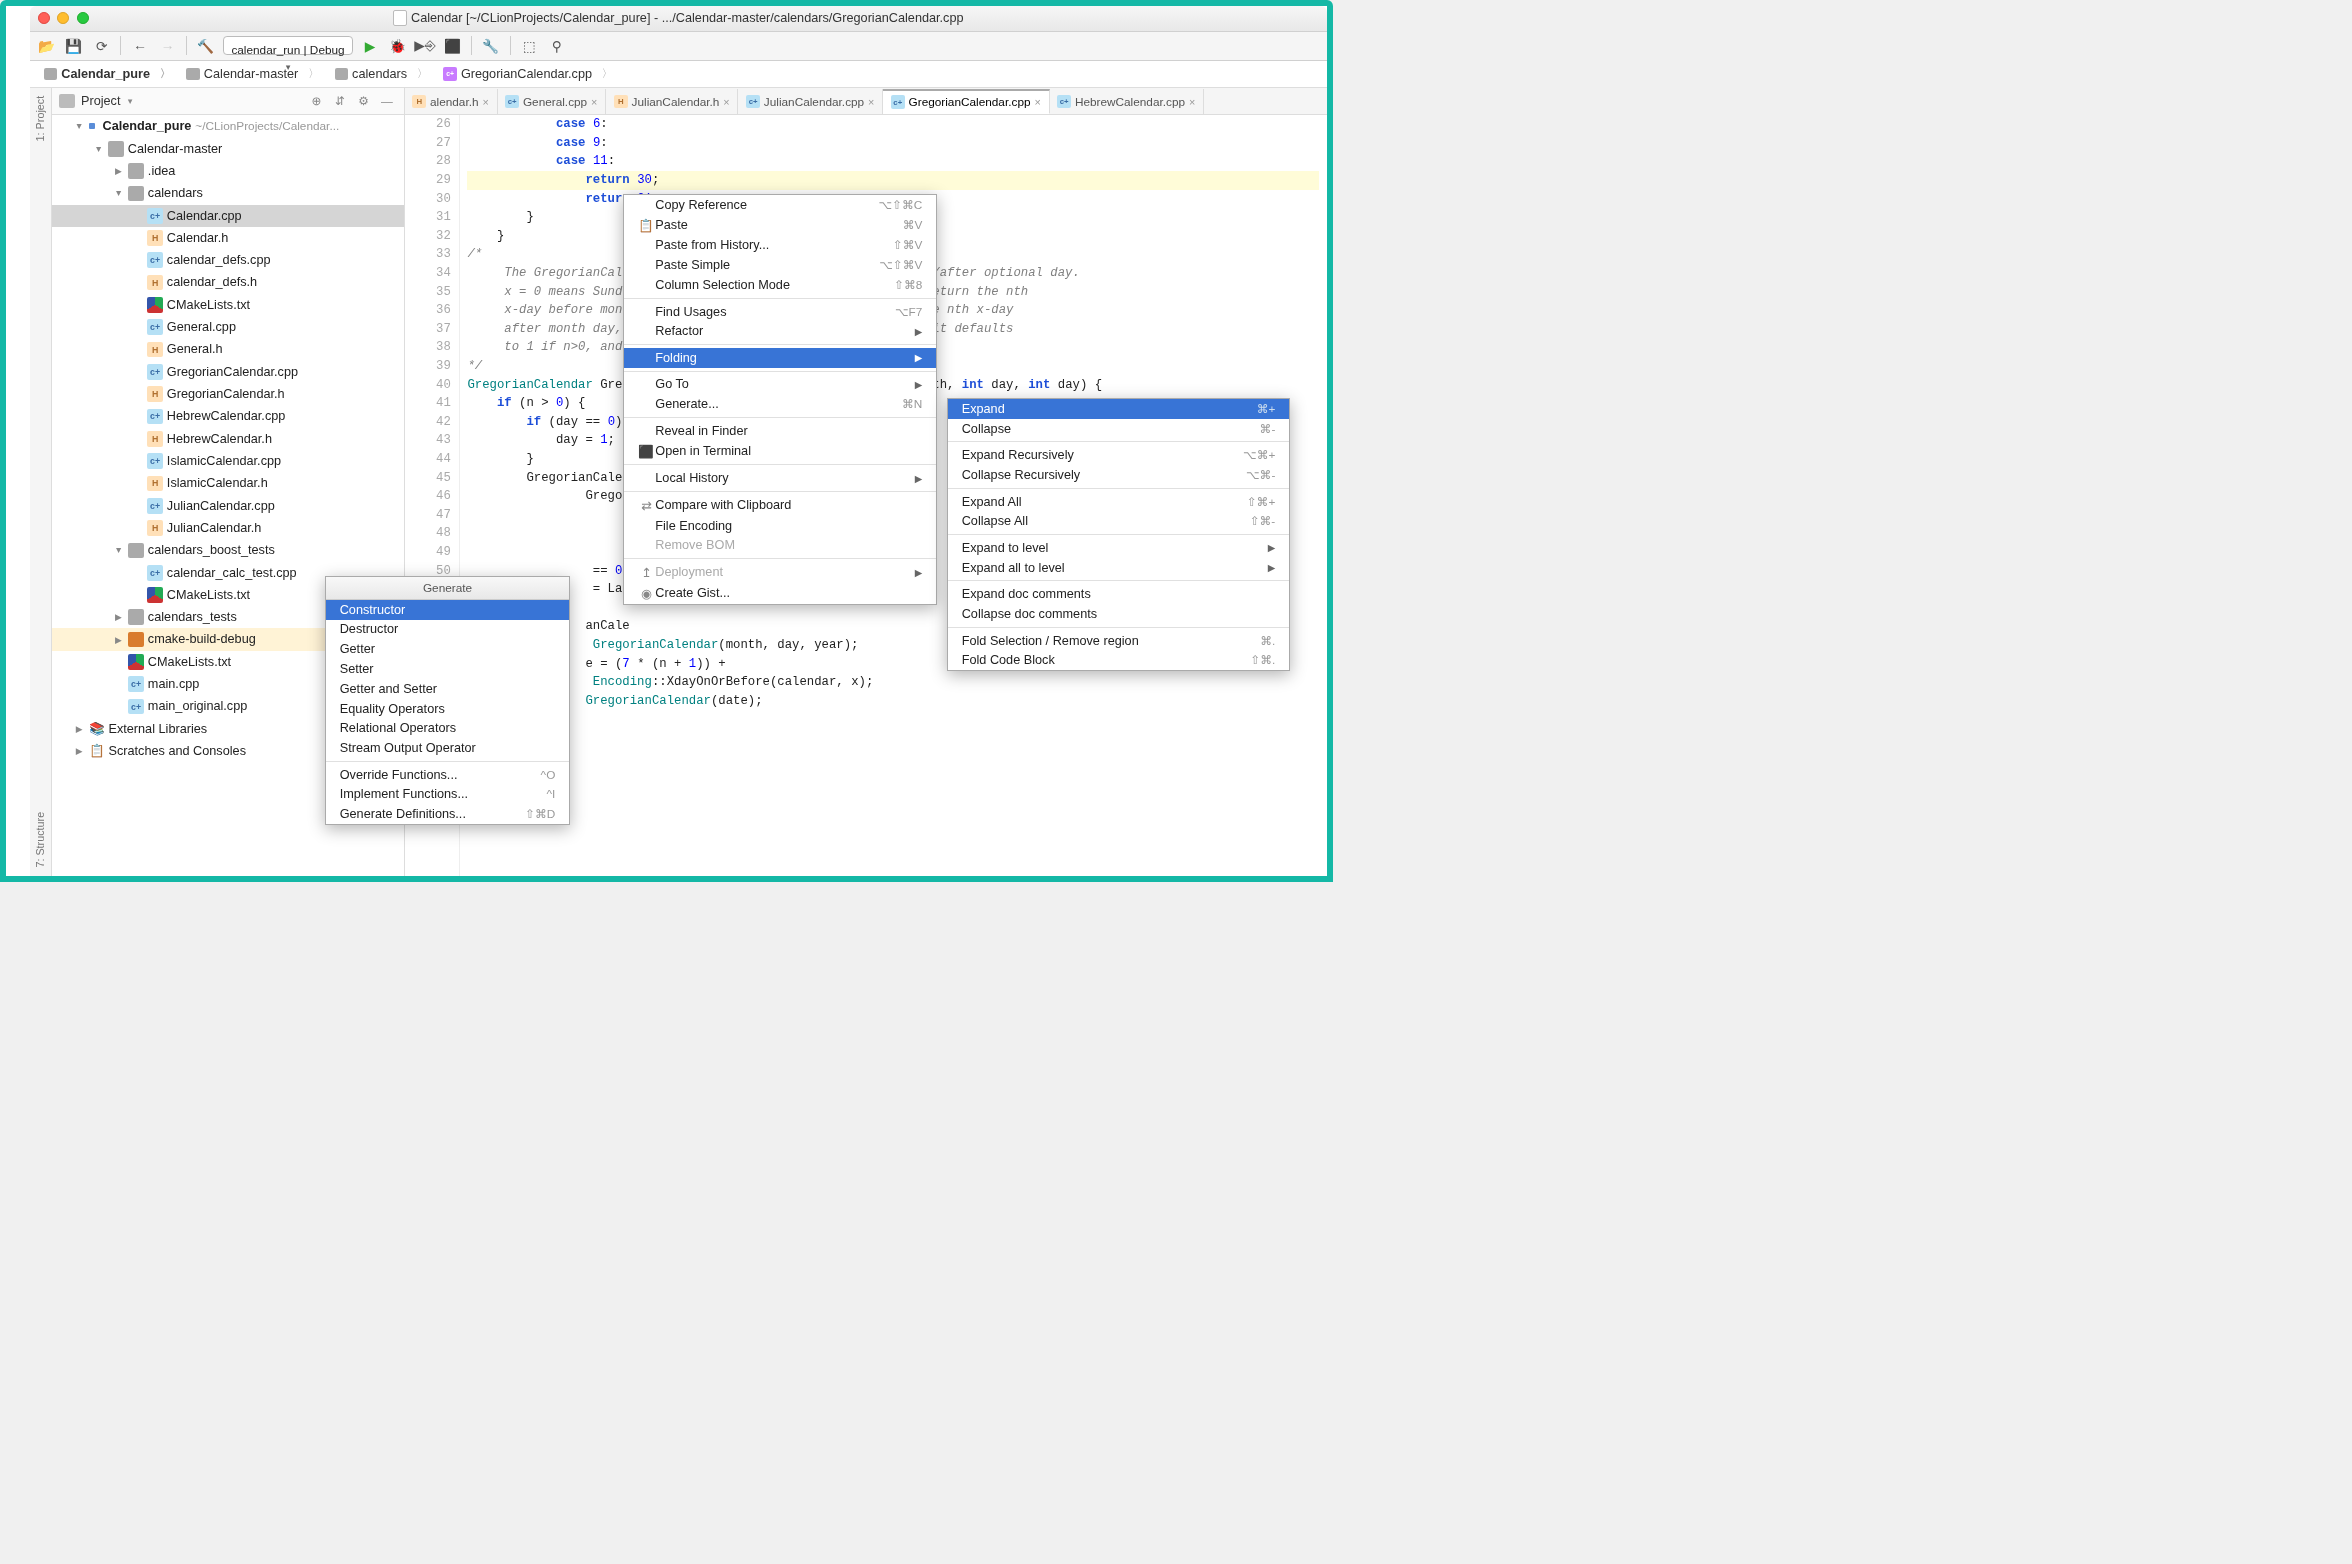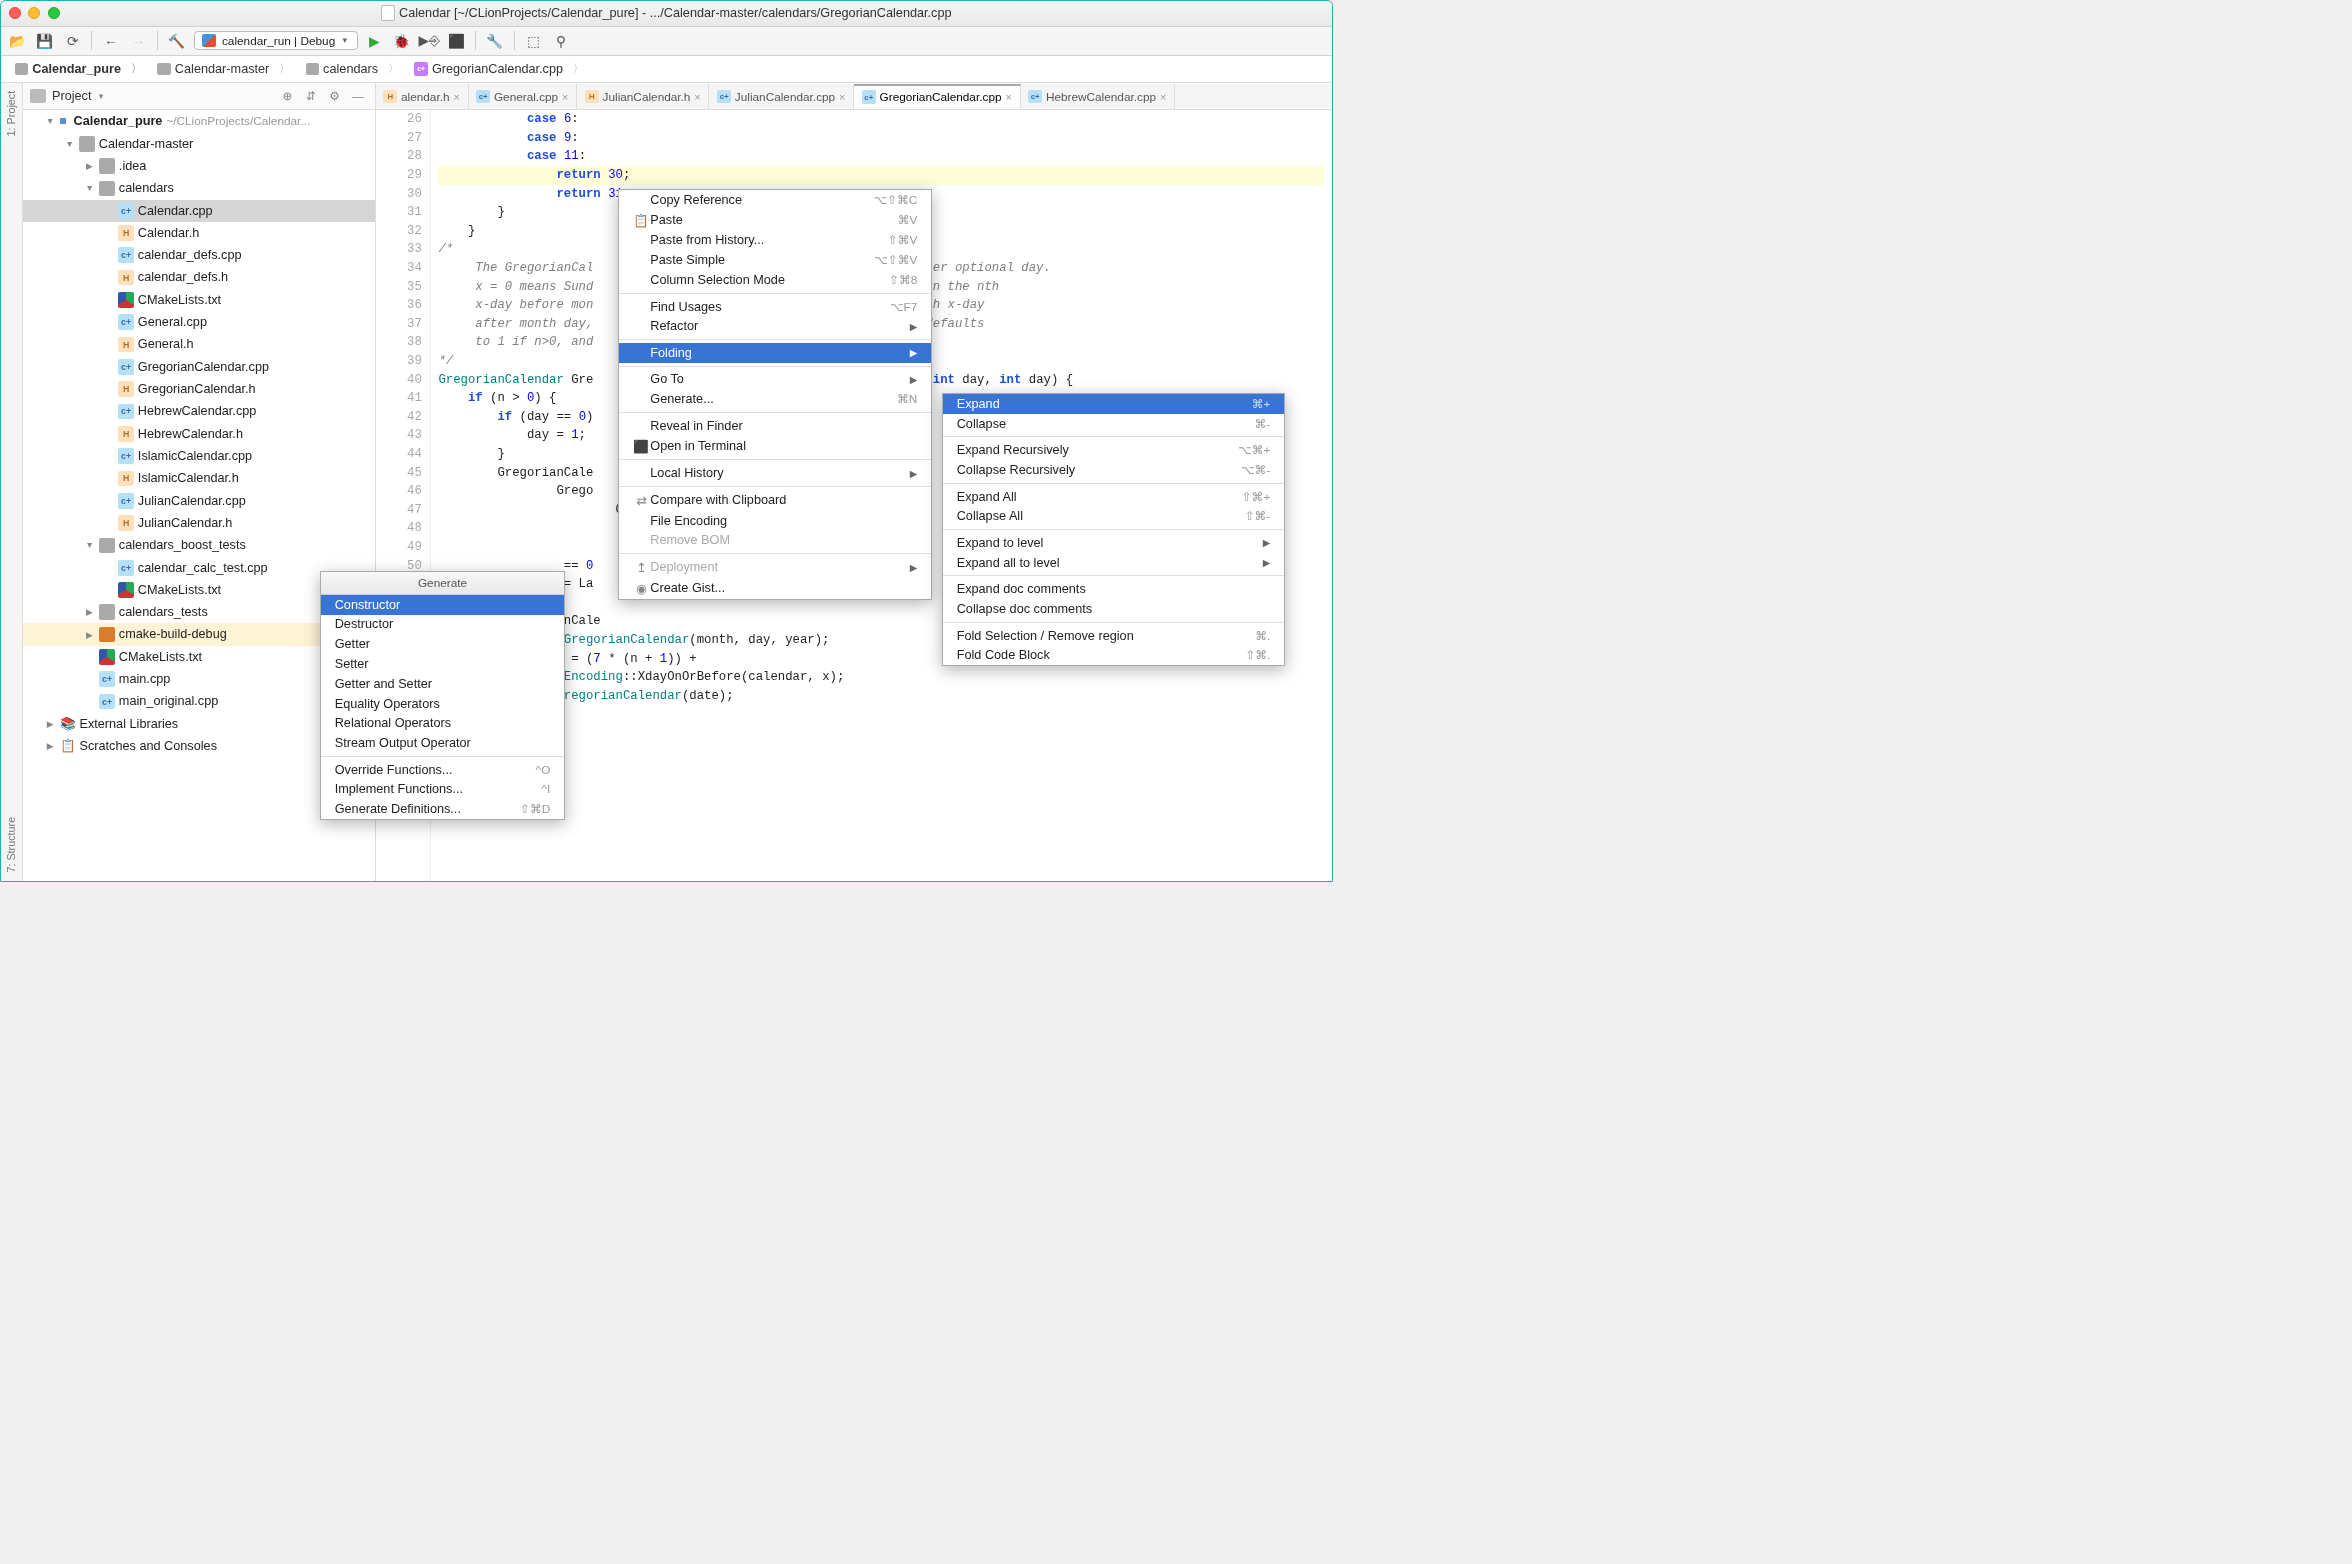--- a/index.html
+++ b/index.html
@@ -1,30 +1,30 @@
 <!DOCTYPE html>
 <html><head>
 <meta charset="utf-8">
 <style>
 * { box-sizing: border-box; margin: 0; padding: 0; }
 body { font-family: -apple-system, "Helvetica Neue", Arial, sans-serif; font-size: 12.7px; background: #f0f0f0; color: #222; overflow: hidden; }
-.window { width: 1333px; height: 882px; background: #fff; border: 1px solid #14b8a6; border-radius: 5.9px 5.9px 0 0; position: relative; }
+.window { width: 1333px; height: 882px; background: #fff; border: 6px solid #14b8a6; border-radius: 5.9px 5.9px 0 0; position: relative; padding-left: 24px; }
 .titlebar { height: 25.5px; background: linear-gradient(#f6f6f6,#e8e8e8); border-bottom: 1px solid #d0d0d0; display: flex; align-items: center; padding: 0 7.8px; border-radius: 5.9px 5.9px 0 0; position:relative;}
 .traffic { display: flex; gap: 7.8px; }
 .traffic span { width: 11.8px; height: 11.8px; border-radius: 50%; display: inline-block; }
 .tl-close { background: #ff5f57; border:1px solid #e0443e;}
 .tl-min { background: #ffbd2e; border:1px solid #dea123;}
 .tl-max { background: #28c940; border:1px solid #1aab29;}
 .title-text { position:absolute; left:0; right:0; text-align: center; color:#333; font-size:12.7px; display:flex; align-items:center; justify-content:center; gap:3.9px;}
 .title-icon { width:13.7px; height:15.7px; background:#fff; border:1px solid #bbb; border-radius:2px; }
 
 .toolbar { height: 29px; background: #f5f5f5; border-bottom: 1px solid #d0d0d0; display: flex; align-items: center; padding: 0 5.9px; gap: 5.9px; }
 .tool-btn { width: 21.6px; height: 21.6px; display: flex; align-items: center; justify-content: center; color: #555; cursor: pointer; font-size: 13.7px; }
 .tool-sep { width:1px; height:19.6px; background:#ccc; margin:0 2px;}
-.run-config { height: 19px; border: 1px solid #bbb; border-radius: 3.9px; background: #fff; display: flex; align-items: center; padding: 0 7.8px; gap: 5.9px; font-size: 11.8px; }
+.run-config { height: 19px; border: 1px solid #bbb; border-radius: 3.9px; background: #fff; display: flex; align-items: center; padding: 0 7.8px; gap: 5.9px; font-size: 11.8px; flex-direction: column; }
 .rc-icon { width:13.7px; height:13.7px; background: linear-gradient(135deg,#4a90e2 50%, #e94b35 50%); border-radius:2px;}
 .rc-dd { font-size:7.8px; color:#666;}
 .run-btn { color:#3a3; font-size:13.7px;}
 .bug-btn { color:#3a3;}
 
 .breadcrumb-bar { height: 27.4px; background:#fff; border-bottom:1px solid #ddd; display:flex; align-items:center; padding:0 5.9px;}
 .crumb { display:flex; align-items:center; gap:3.9px; padding:2px 7.8px; position:relative; color:#333;}
 .crumb:first-child { font-weight:bold; }
 .crumb .bc-icon { width:13.7px; height:11.8px; background:#aaa; border-radius:2px;}
 .crumb .bc-chev { color:#aaa; font-size:10.8px; margin-left:5.9px;}

